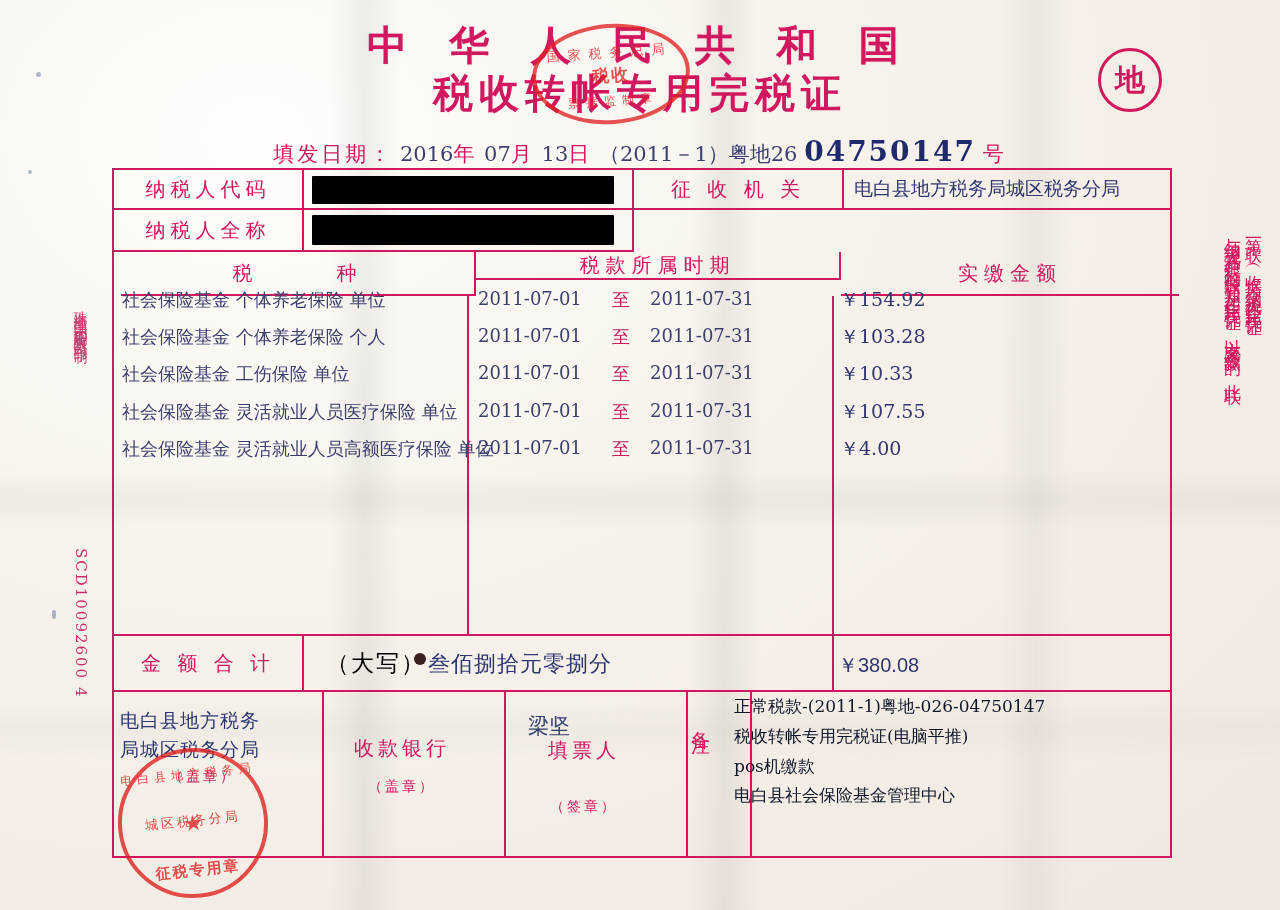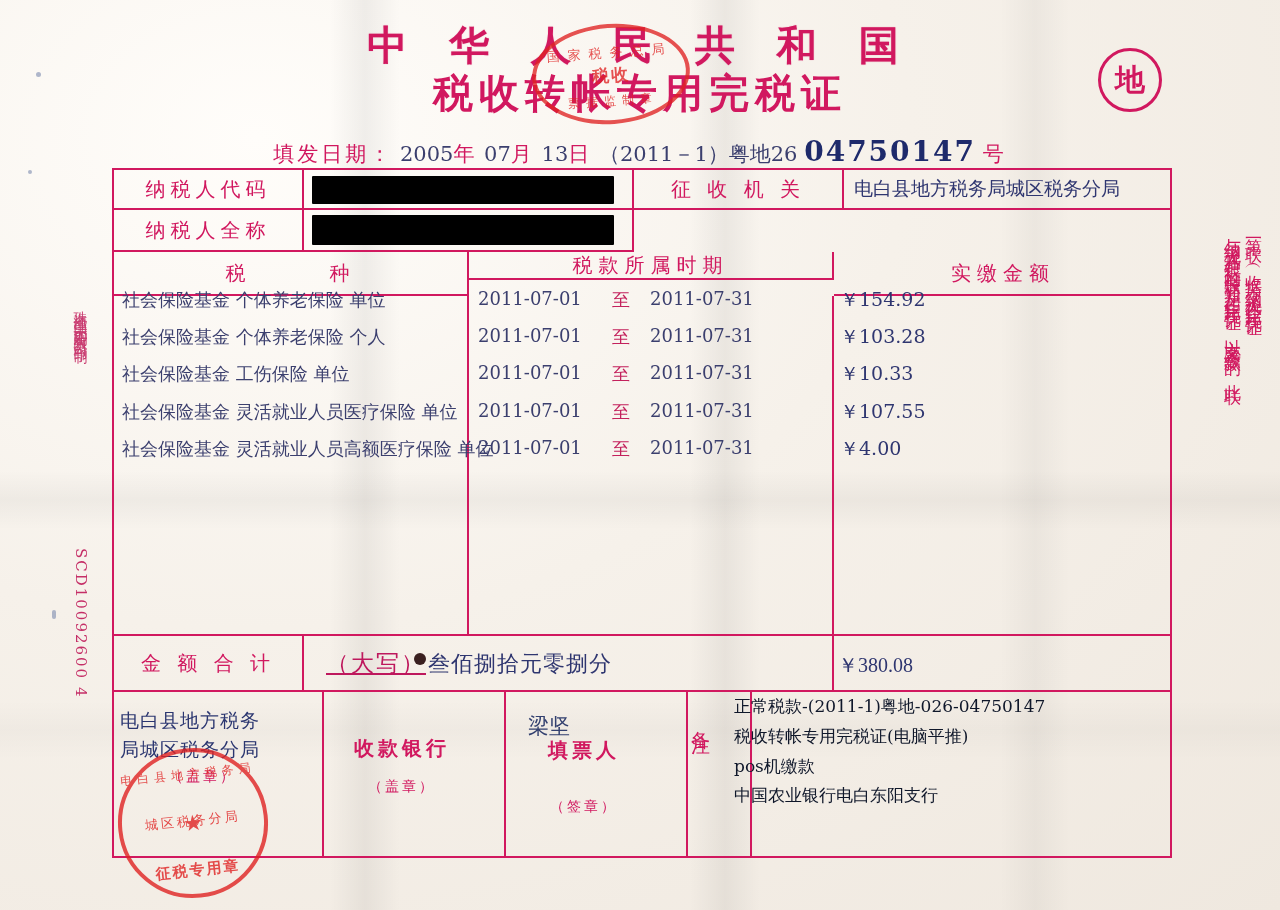--- a/index.html
+++ b/index.html
@@ -136,61 +136,60 @@
     display:flex;align-items:center;
     font-size:19px;color:#2f3670;padding-left:10px;
     font-family:"DejaVu Serif","Liberation Serif",serif;
   }
   .redacted{
     background:#000;height:28px;border-radius:1px;
   }
 
   .col-head{
     display:flex;align-items:center;justify-content:center;
-    font-size:20px;letter-spacing:6px;color:#d1185f;
+    font-size:20px;letter-spacing:6px;color:#d1185f;margin-left:7px;
   }
 
   .rowtext{
     position:absolute;font-size:18px;color:#3b3f6e;
     font-family:"DejaVu Serif","Liberation Serif",serif;
     white-space:nowrap;
   }
   .rowtext.red{color:#c3215c;}
 
   .amount{
     position:absolute;font-size:19px;color:#2f3670;
     font-family:"DejaVu Serif","Liberation Serif",serif;
   }
 
   .total-lbl{
     display:flex;align-items:center;justify-content:center;
     font-size:20px;letter-spacing:5px;
   }
   .daxie{
     position:absolute;left:326px;top:648px;
-    font-size:23px;color:#be185d;letter-spacing:2px;
-    font-family:"DejaVu Serif","Liberation Serif",serif;
-    text-decoration:underline;
+    font-size:23px;color:#000000;letter-spacing:2px;
+    font-family:"DejaVu Serif","Liberation Serif",serif;
   }
   .daxie-val{
     position:absolute;left:428px;top:649px;
     font-size:22px;color:#2f3670;letter-spacing:1px;
     font-family:"DejaVu Serif","Liberation Serif",serif;
   }
   .total-amt{
     position:absolute;left:838px;top:652px;
     font-size:20px;color:#2f3670;
-    font-family:Liberation Serif, serif;
+    font-family:Liberation Sans, sans-serif;
   }
 
   .foot-lbl{
     position:absolute;text-align:center;color:#d1185f;
     font-family:"DejaVu Serif","Liberation Serif",serif;
   }
-  .foot-main{font-size:20px;letter-spacing:4px;font-weight:bold;}
+  .foot-main{font-size:20px;letter-spacing:4px;}
   .foot-sub{font-size:14px;letter-spacing:3px;}
   .sig{
     position:absolute;color:#33406f;font-size:21px;
     font-family:"DejaVu Serif","Liberation Serif",serif;
   }
   .beizhu{
     position:absolute;left:686px;top:716px;
     color:#d1185f;font-size:19px;line-height:1.55;letter-spacing:3px;
     writing-mode:vertical-rl;text-orientation:upright;height:120px;
   }
@@ -253,21 +252,21 @@
 <div class="seal-top">
   <div class="s-t">国家税务总局</div>
   <div class="s-m">税收</div>
   <div class="s-b">票据监制章</div>
 </div>
 
 <div class="badge-di">地</div>
 
 <div class="dateline">
   <span class="lbl">填发日期：</span>
-  <span class="val">2005</span><span class="lbl">年</span>
+  <span class="val">2016</span><span class="lbl">年</span>
   <span class="val">07</span><span class="lbl">月</span>
   <span class="val">13</span><span class="lbl">日</span>
   <span class="val">（2011－1）粤地26</span>
   <span class="bignum">04750147</span>
   <span class="lbl">号</span>
 </div>
 
 <div class="side-right">
   <div class="vcol">第一联：（收据）交纳税人作完税凭证。</div>
   <div class="vcol">与纳税人开户银行的付款通知一起作完税凭证。以支票缴款的，此联</div>
@@ -361,14 +360,14 @@
 <div class="sig" style="left:528px;top:712px;">梁坚</div>
 <div class="foot-lbl foot-main" style="left:504px;top:737px;width:160px;">填票人</div>
 <div class="foot-lbl foot-sub" style="left:504px;top:778px;width:160px;margin-top:20px;">（签章）</div>
 
 <div class="beizhu">备注</div>
 
 <div class="remark">
   <div>正常税款-(2011-1)粤地-026-04750147</div>
   <div>税收转帐专用完税证(电脑平推)</div>
   <div>pos机缴款</div>
-  <div>中国农业银行电白东阳支行</div>
+  <div>电白县社会保险基金管理中心</div>
 </div>
 
 </body></html>

